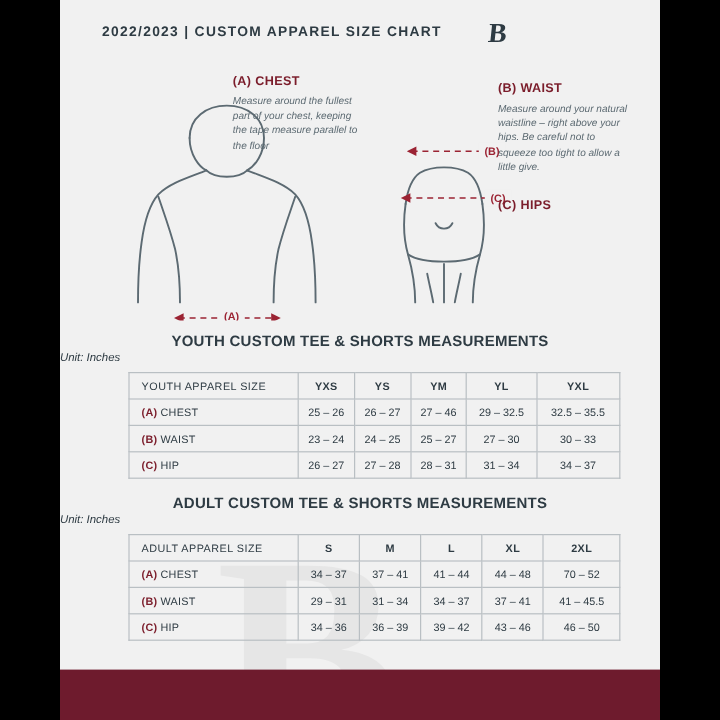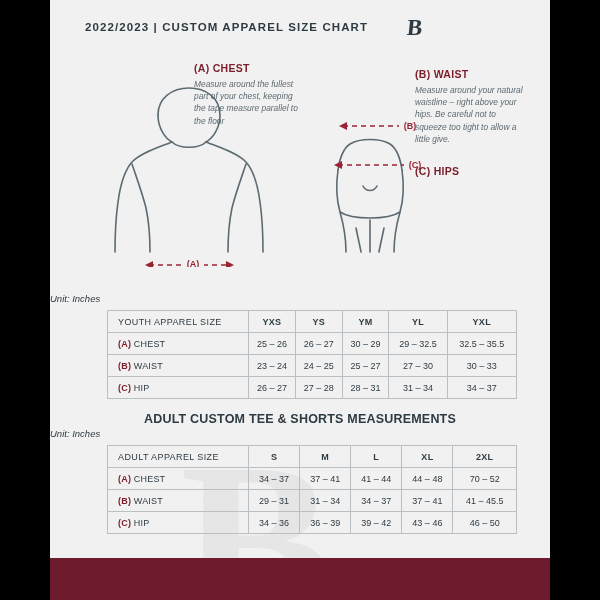--- a/index.html
+++ b/index.html
@@ -244,39 +244,40 @@
     </div>
     <div class="note note-b">
       <div class="note-title">(B) WAIST</div>
       <div class="note-body">Measure around your natural waistline – right above your hips. Be careful not to squeeze too tight to allow a little give.</div>
     </div>
     <div class="note note-c">
       <div class="note-title">(C) HIPS</div>
     </div>
   </div>
 
+  <div class="section-title" style="top:277px;">YOUTH CUSTOM TEE &amp; SHORTS MEASUREMENTS</div>
   <div class="section-unit" style="top:293px;">Unit: Inches</div>
 
   <table class="size-table" style="top:310px;">
     <thead>
       <tr>
         <th class="row-head">YOUTH APPAREL SIZE</th>
         <th>YXS</th>
         <th>YS</th>
         <th>YM</th>
         <th>YL</th>
         <th>YXL</th>
       </tr>
     </thead>
     <tbody>
       <tr>
         <td class="row-head"><span class="tag">(A)</span> <span>CHEST</span></td>
         <td>25 – 26</td>
         <td>26 – 27</td>
-        <td>30 – 29</td>
+        <td>27 – 46</td>
         <td>29 – 32.5</td>
         <td>32.5 – 35.5</td>
       </tr>
       <tr>
         <td class="row-head"><span class="tag">(B)</span> <span>WAIST</span></td>
         <td>23 – 24</td>
         <td>24 – 25</td>
         <td>25 – 27</td>
         <td>27 – 30</td>
         <td>30 – 33</td>

